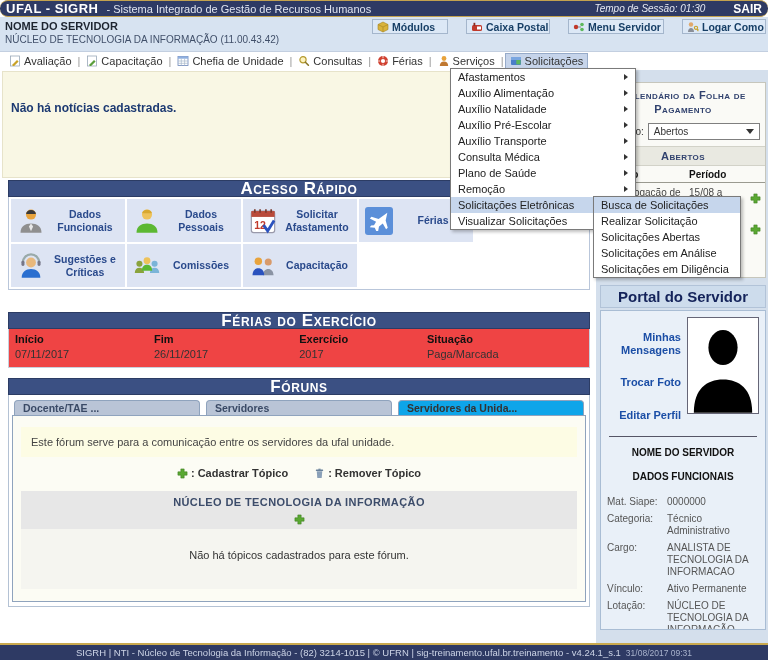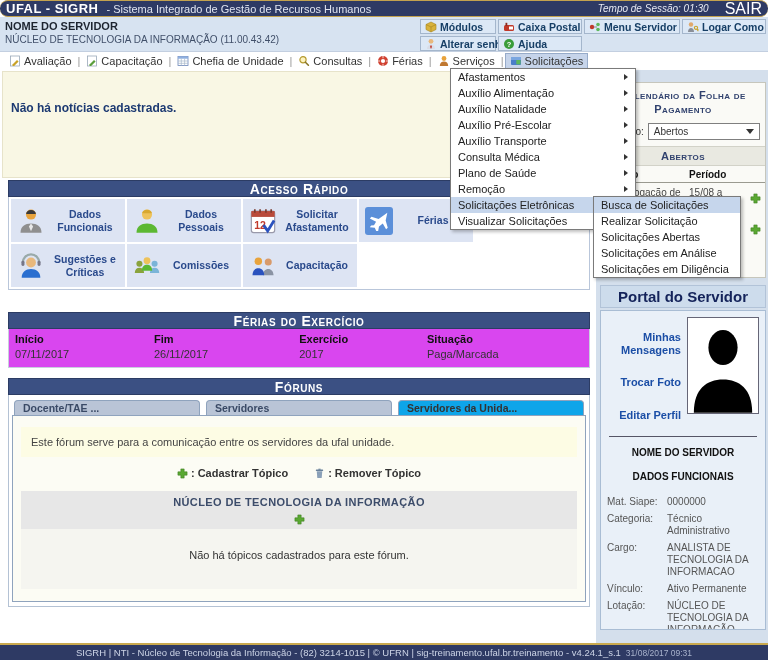--- a/index.html
+++ b/index.html
@@ -13,32 +13,32 @@
   
   .topbar {
     position:absolute; left:0; top:0; width:768px; height:17px;
     background:#2e3a64; border-top:1px solid #c3a24f; border-bottom:1px solid #c3a24f;
     display:flex; align-items:center; padding:0 6px; gap:8px;border-radius:8px;
   }
   .brand { color:#fff; font-weight:bold; font-size:13px; letter-spacing:.5px; }
   .tb-sub { color:#dfe4f0; font-size:11px; }
   .tb-spacer { flex:1; }
   .tb-session { color:#e6e9f2; font-size:10px; font-style:italic; }
-  .tb-sair { color:#fff; font-weight:normal; font-size:16px; margin-left:8px; cursor:pointer; }
+  .tb-sair { color:#fff; font-weight:bold; font-size:12px; margin-left:20px; cursor:pointer; }
 
   
   .userbar {
     position:absolute; left:0; top:17px; width:768px; height:35px;
     background:#d7e3f1; border-bottom:1px solid #c3cfe0;
   }
   .ub-name { position:absolute; left:5px; top:3px; font-size:11px; font-weight:bold; color:#1d2430; }
   .ub-unit { position:absolute; left:5px; top:17px; font-size:10px; color:#41506a; }
   .ub-buttons {
     position:absolute; right:2px; top:2px;
-    display:grid; grid-template-columns:76px 84px 96px 84px; gap:2px;
+    display:grid; grid-template-columns:76px 84px 96px 84px; gap:18px;
   }
   .ub-btn {
     height:15px; background:#dce8f6; border:1px solid #a4b6cc;
     display:flex; align-items:center; gap:3px; padding:0 4px;
     font-size:10.5px; font-weight:bold; color:#173f66; cursor:pointer; white-space:nowrap;
   }
   .ub-btn .bi { width:12px; height:12px; flex:0 0 12px; }
 
   
   .menubar {
@@ -52,38 +52,38 @@
   .sep::before { content:"|"; }
 
   
   .news {
     position:absolute; left:2px; top:71px; width:593px; height:107px;
     background:#f9f7e4; border:1px solid #e7e3ca;
     padding:29px 10px 0 8px; font-size:12px; font-weight:bold; color:#1d3a72;
   }
   .section-header {
     height:17px; line-height:16px; background:#3b5083; border:1px solid #2c3c64;
-    color:#fff; font-weight:bold; font-size:14px; text-align:center;
+    color:#fff; font-weight:bold; font-size:17px; text-align:center;
     font-variant:small-caps; letter-spacing:.6px;
   }
 
   .quick { position:absolute; left:8px; top:180px; width:582px; }
   .quick-panel { background:#fff; border:1px solid #b9c6da; border-top:none; padding:2px; }
   .qa-row { display:flex; gap:2px; margin-bottom:2px; }
   .qa-row:last-child { margin-bottom:0; }
   .qa-cell {
     width:114px; height:43px; background:#dde4f3; display:flex; align-items:center;
     gap:4px; padding:0 5px; cursor:pointer;
   }
   .qa-icon { width:30px; height:30px; flex:0 0 30px; display:flex; align-items:center; justify-content:center; }
   .qa-label { flex:1; text-align:center; font-size:10.5px; font-weight:bold; color:#2a4a8c; line-height:1.15; }
   .plane-tile { width:28px; height:28px; background:#5b8fd9; border-radius:3px; display:flex; align-items:center; justify-content:center; }
 
   .ferias { position:absolute; left:8px; top:312px; width:582px; }
-  .ferias table { width:100%; border-collapse:collapse; background:#d946ef; border:1px solid #c8d0dc; border-top:none; }
+  .ferias table { width:100%; border-collapse:collapse; background:#ef4444; border:1px solid #c8d0dc; border-top:none; }
   .ferias th { text-align:left; font-size:11px; font-weight:bold; color:#111; padding:4px 6px 2px; }
   .ferias td { font-size:11px; color:#333; padding:1px 6px 7px; }
   .ferias .c1{width:24%;} .ferias .c2{width:25%;} .ferias .c3{width:22%;} .ferias .c4{width:29%;}
 
   .forums { position:absolute; left:8px; top:378px; width:582px; }
   .forum-outer { background:#fff; border:1px solid #b4c2d4; border-top:none; padding:3px 3px 4px; }
   .tabs { display:flex; gap:6px; padding:2px 2px 0; }
   .tab {
     flex:1; height:15px; line-height:14px; font-size:10.5px; font-weight:bold;
     padding:0 8px; background:#b9c4d6; color:#3a4a66; border:1px solid #8fa3bd; border-bottom:none;

